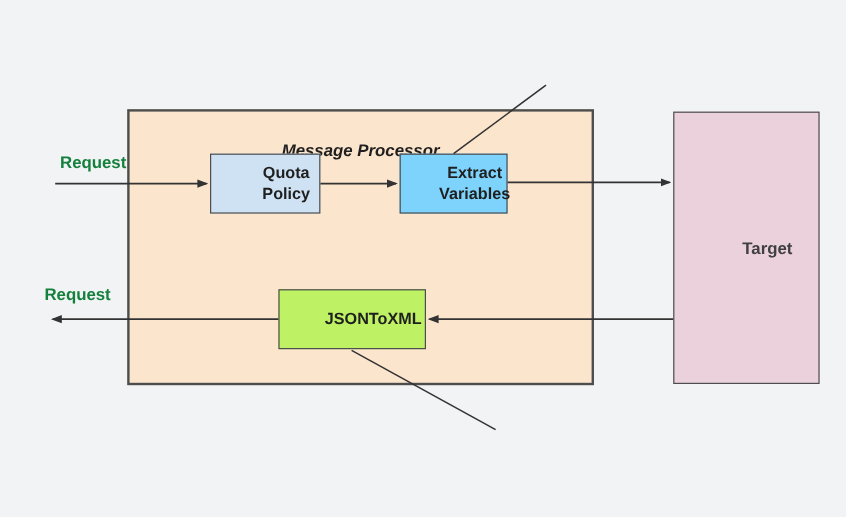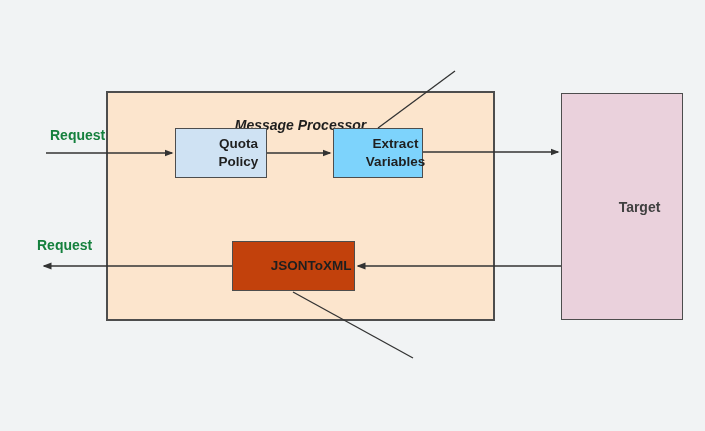--- a/index.html
+++ b/index.html
@@ -92,21 +92,21 @@
 
   <div class="box" id="processor-box" style="background-color: rgb(252, 229, 205);"></div>
   <div id="processor-title">Message Processor</div>
 
   <div class="box node" id="quota-node" style="background-color: rgb(207, 226, 243);">Quota
 Policy</div>
 
   <div class="box node" id="extract-node" style="background-color: #7dd3fc;">Extract
 Variables</div>
 
-  <div class="box node" id="jsontoxml-node" style="background-color: #c2410c;">JSONToXML</div>
+  <div class="box node" id="jsontoxml-node" style="background-color: #bef264;">JSONToXML</div>
 
   <div class="box" id="target-node" style="background-color: rgb(234, 209, 220);">Target</div>
 
   <div class="flow-label" id="request-label">Request</div>
 
   <div class="flow-label" id="response-label">Request</div>
 
 
 
   <svg id="arrow-layer" viewBox="0 0 705 431" xmlns="http://www.w3.org/2000/svg">

